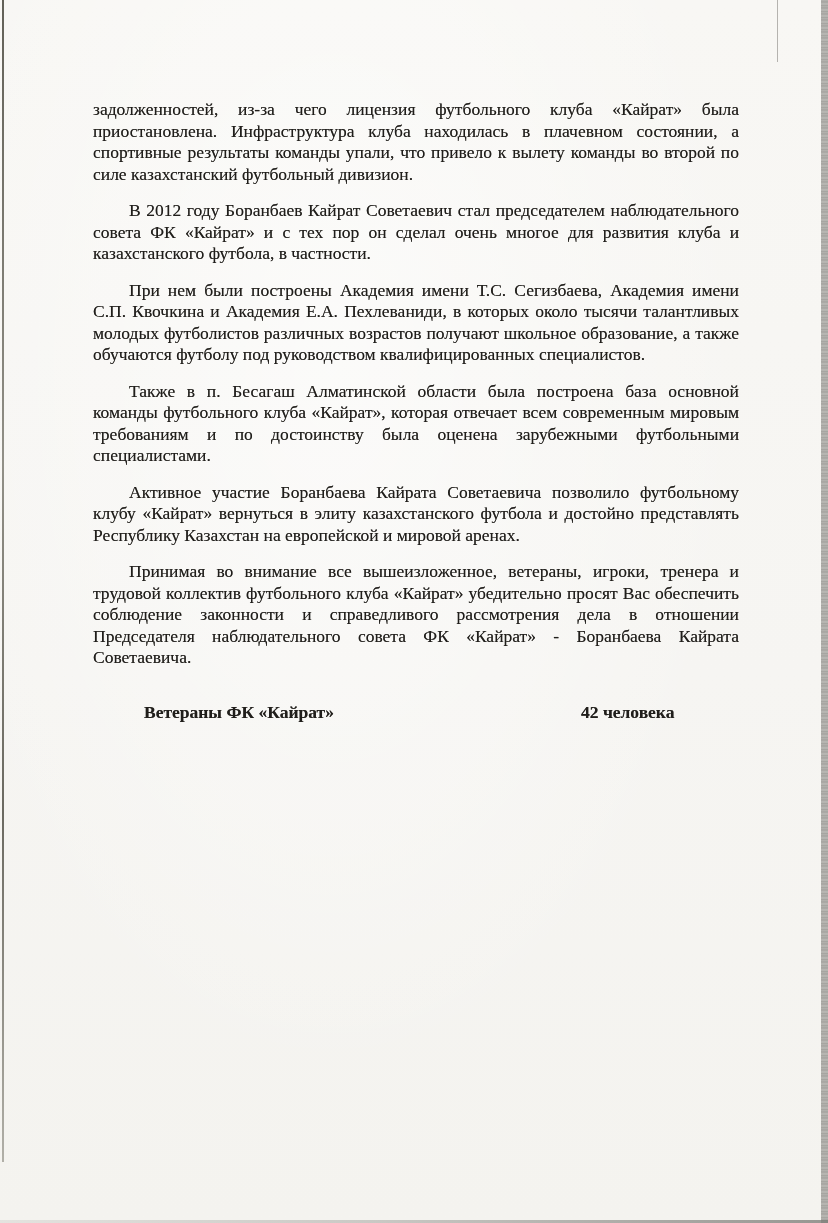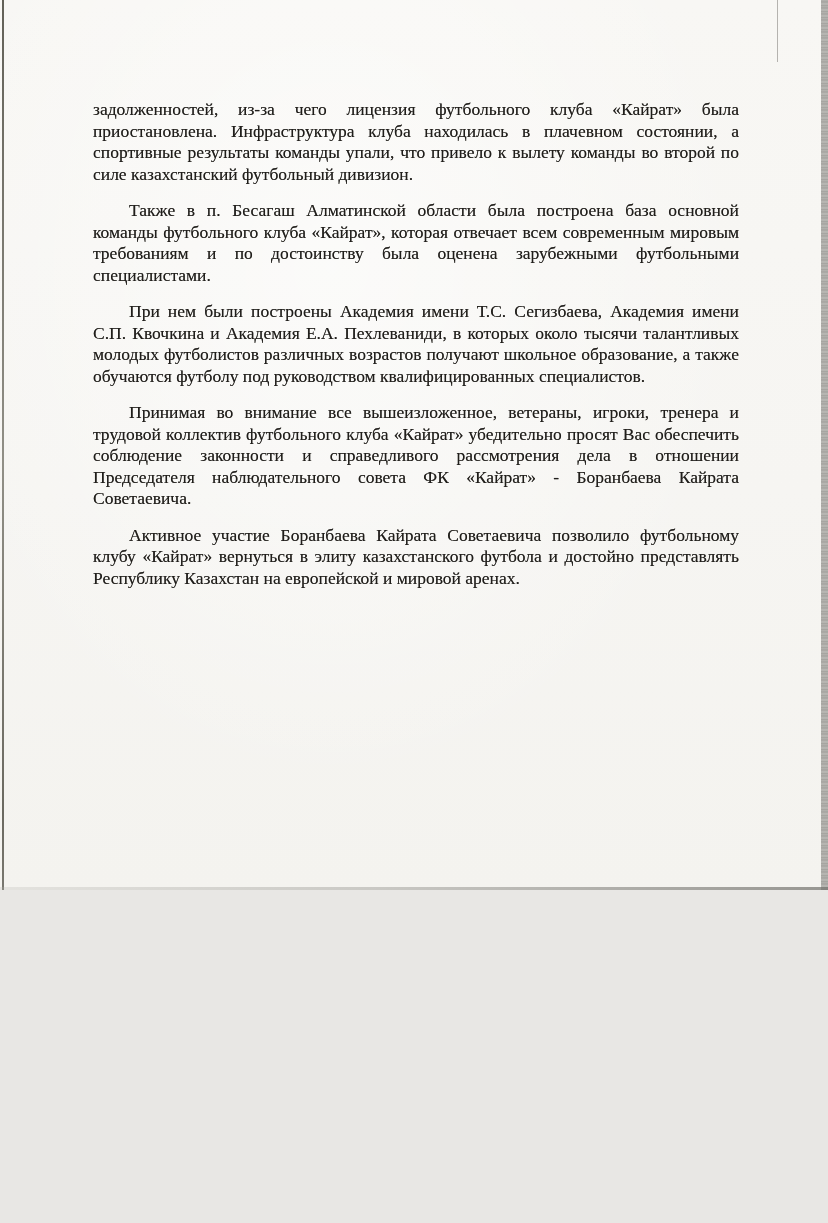--- a/index.html
+++ b/index.html
@@ -3,21 +3,21 @@
 <meta charset="utf-8">
 <style>
   html, body {
     margin: 0;
     padding: 0;
     background: #e8e7e4;
   }
   .page {
     position: relative;
     width: 828px;
-    height: 890px;
+    height: 1223px;
     margin: 0 auto;
     background:
       radial-gradient(ellipse at 40% 30%, rgba(255,255,255,0.55), rgba(255,255,255,0) 60%),
       linear-gradient(180deg, #f8f7f4 0%, #f6f5f2 55%, #f4f3ef 100%);
     overflow: hidden;
     font-family: "Liberation Serif", "DejaVu Serif", serif;
   }
   
   .scan-edge-left {
     position: absolute;
@@ -91,29 +91,34 @@
 
   <div class="scan-edge-left"></div>
   <div class="scan-edge-right"></div>
   <div class="scan-edge-bottom"></div>
   <div class="scan-line-topright"></div>
 
   <div class="text-block">
 
     <p class="para">задолженностей, из-за чего лицензия футбольного клуба «Кайрат» была приостановлена. Инфраструктура клуба находилась в плачевном состоянии, а спортивные результаты команды упали, что привело к вылету команды во второй по силе казахстанский футбольный дивизион.</p>
 
+    <p class="para indent">В 2012 году Боранбаев Кайрат Советаевич стал председателем наблюдательного совета ФК «Кайрат» и с тех пор он сделал очень многое для развития клуба и казахстанского футбола, в частности.</p>
+
+    <p class="para indent">При нем были построены Академия имени Т.С. Сегизбаева, Академия имени С.П. Квочкина и Академия Е.А. Пехлеваниди, в которых около тысячи талантливых молодых футболистов различных возрастов получают школьное образование, а также обучаются футболу под руководством квалифицированных специалистов.</p>
 
     <p class="para indent">Также в п. Бесагаш Алматинской области была построена база основной команды футбольного клуба «Кайрат», которая отвечает всем современным мировым требованиям и по достоинству была оценена зарубежными футбольными специалистами.</p>
 
-    <p class="para indent">При нем были построены Академия имени Т.С. Сегизбаева, Академия имени С.П. Квочкина и Академия Е.А. Пехлеваниди, в которых около тысячи талантливых молодых футболистов различных возрастов получают школьное образование, а также обучаются футболу под руководством квалифицированных специалистов.</p>
+    <p class="para indent">Активное участие Боранбаева Кайрата Советаевича позволило футбольному клубу «Кайрат» вернуться в элиту казахстанского футбола и достойно представлять Республику Казахстан на европейской и мировой аренах.</p>
 
     <p class="para indent">Принимая во внимание все вышеизложенное, ветераны, игроки, тренера и трудовой коллектив футбольного клуба «Кайрат» убедительно просят Вас обеспечить соблюдение законности и справедливого рассмотрения дела в отношении Председателя наблюдательного совета ФК «Кайрат» - Боранбаева Кайрата Советаевича.</p>
 
-    <p class="para indent">Активное участие Боранбаева Кайрата Советаевича позволило футбольному клубу «Кайрат» вернуться в элиту казахстанского футбола и достойно представлять Республику Казахстан на европейской и мировой аренах.</p>
-
     <div class="signatories">
 
+      <div class="sig-row">
+        <span class="sig-label">Ветераны ФК «Кайрат»</span>
+        <span class="sig-count">42 человека</span>
+      </div>
 
 
 
     </div>
   </div>
 </div>
 
 </body></html>

